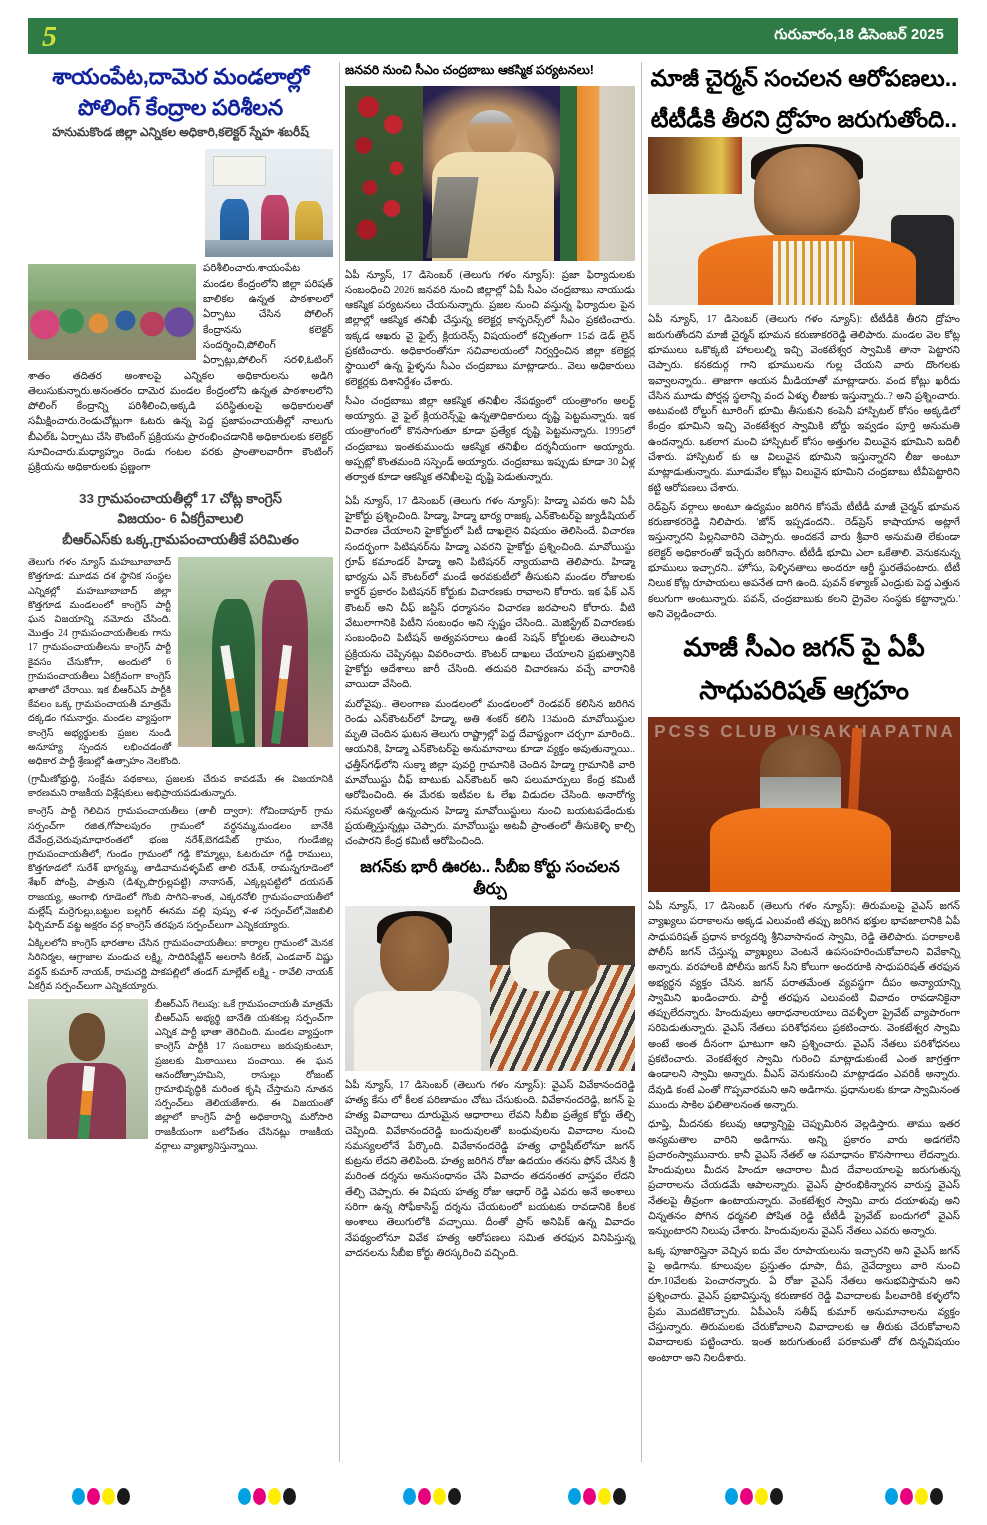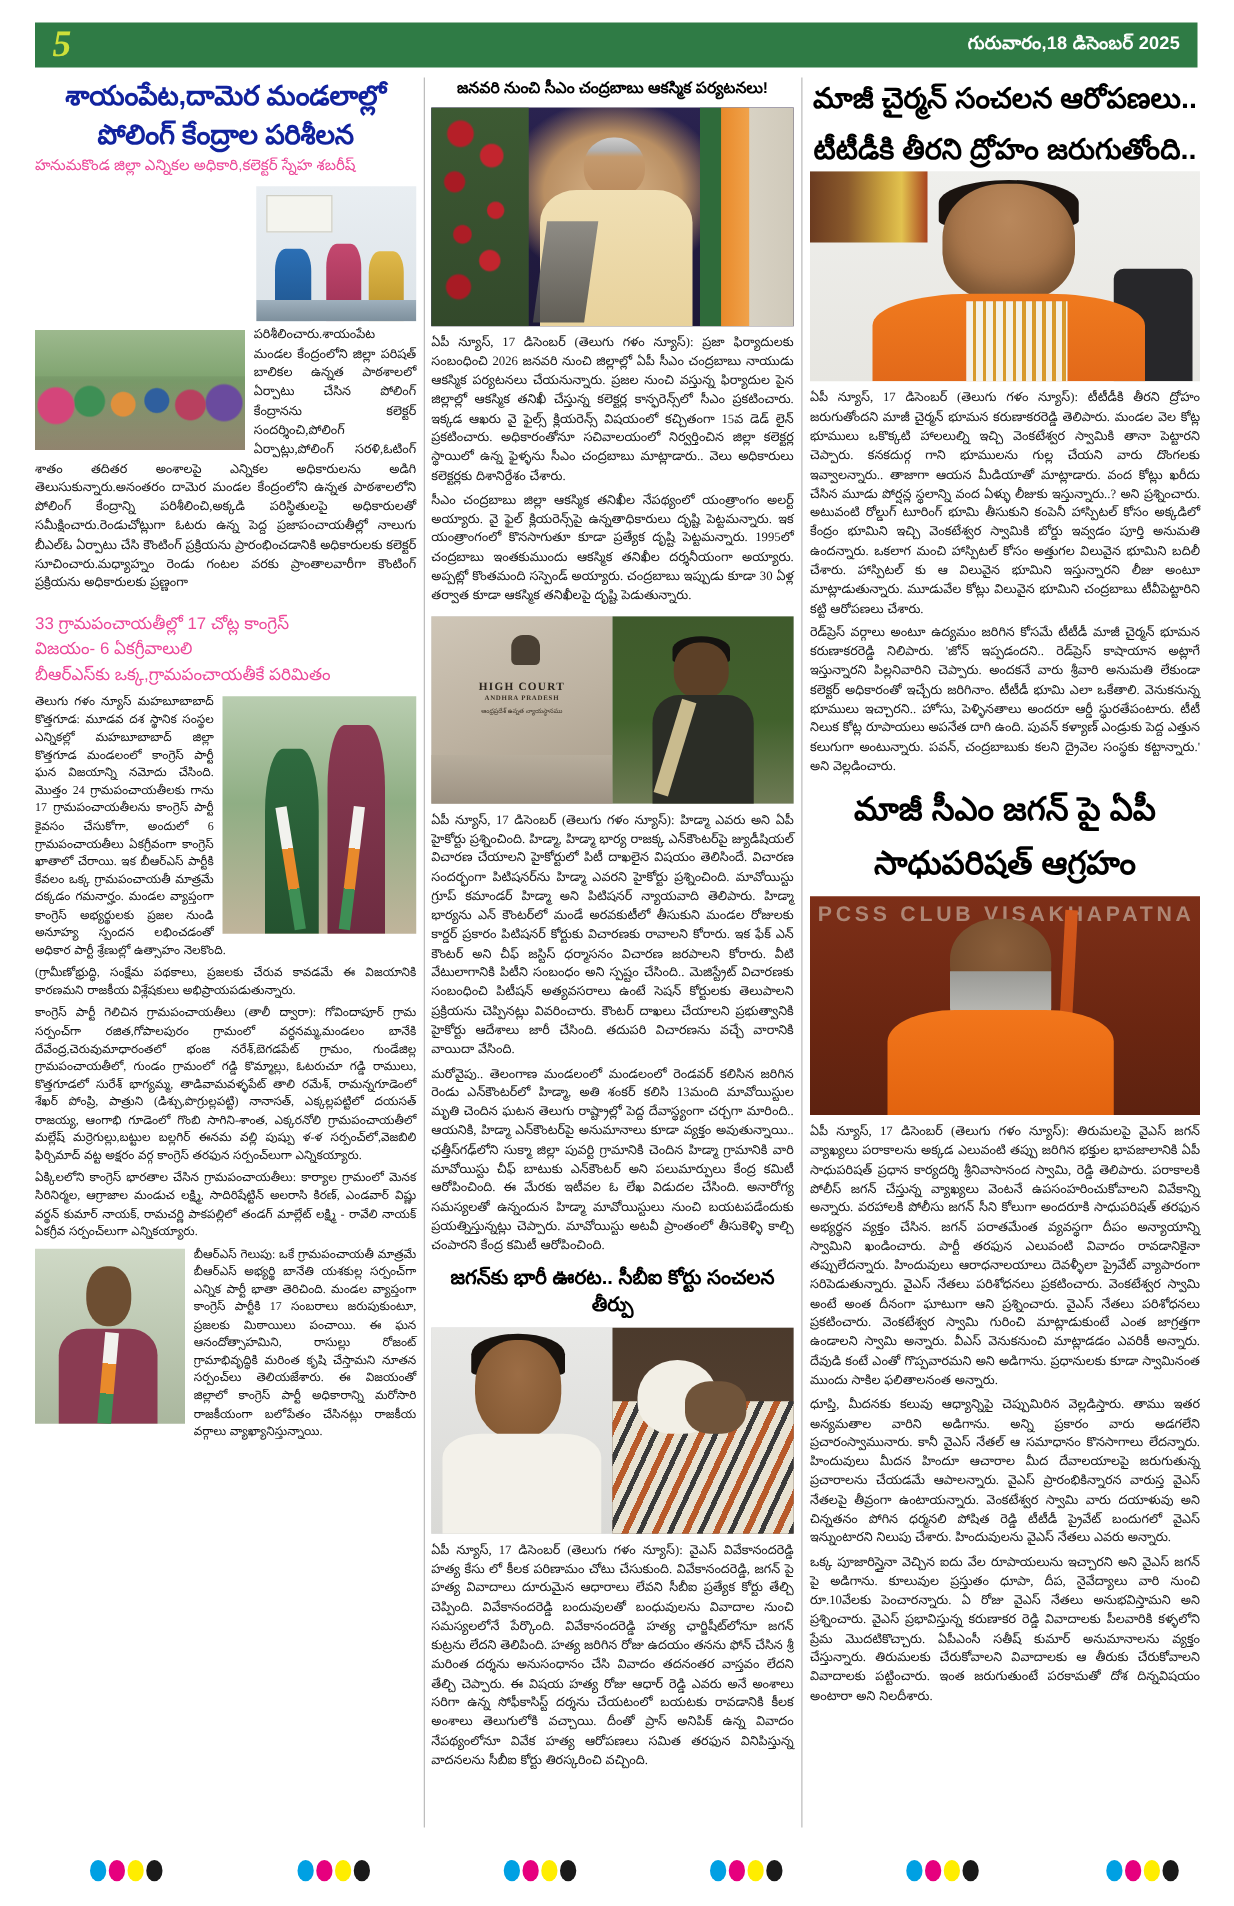--- a/index.html
+++ b/index.html
@@ -56,26 +56,26 @@
     color:#000;font-weight:700;text-align:center;
     font-family:"Liberation Sans","DejaVu Sans",sans-serif;
     font-size:19px;line-height:1.35;margin:0 0 4px 0;
   }
   .hl-black-lg{
     color:#000;font-weight:700;text-align:center;
     font-family:"Liberation Sans","DejaVu Sans",sans-serif;
     font-size:26px;line-height:1.42;margin:0 0 6px 0;
   }
   .kicker{
-    color:#000;font-weight:700;text-align:center;
+    color:#000;font-weight:700;text-align:left;
     font-family:"Liberation Sans","DejaVu Sans",sans-serif;
     font-size:12.5px;line-height:1.4;margin:0 0 6px 0;
   }
   .subhead{
-    color:#ec4899;font-weight:400;text-align:left;
+    color:#404040;font-weight:700;text-align:center;
     font-family:"Liberation Sans","DejaVu Sans",sans-serif;
     font-size:13.5px;line-height:1.45;margin:0 0 1px 0;
   }
 
   
   .body-txt{
     font-family:"Liberation Serif","DejaVu Serif",serif;
     font-size:10.2px;line-height:1.5;
     text-align:justify;text-justify:inter-word;
     color:#111;margin:0 0 4px 0;
@@ -424,35 +424,20 @@
         <div class="flowers-r"></div>
         <div class="head"></div>
         <div class="torso"></div>
         <div class="mic"></div>
       </div>
       <p class="body-txt" style="margin-top:6px;">ఏపీ న్యూస్, 17 డిసెంబర్ (తెలుగు గళం న్యూస్): ప్రజా ఫిర్యాదులకు సంబంధించి 2026 జనవరి నుంచి జిల్లాల్లో ఏపీ సీఎం చంద్రబాబు నాయుడు ఆకస్మిక పర్యటనలు చేయనున్నారు. ప్రజల నుంచి వస్తున్న ఫిర్యాదుల పైన జిల్లాల్లో ఆకస్మిక తనిఖీ చేస్తున్న కలెక్టర్ల కాన్ఫరెన్స్‌లో సీఎం ప్రకటించారు. ఇక్కడ ఆఖరు వై ఫైల్స్ క్లియరెన్స్ విషయంలో కచ్చితంగా 15వ డెడ్ లైన్ ప్రకటించారు. అధికారంతోనూ సచివాలయంలో నిర్వర్తించిన జిల్లా కలెక్టర్ల స్థాయిలో ఉన్న ఫైళ్ళను సీఎం చంద్రబాబు మాట్లాడారు.. వెలు అధికారులు కలెక్టర్లకు దిశానిర్దేశం చేశారు.</p>
       <p class="body-txt">సీఎం చంద్రబాబు జిల్లా ఆకస్మిక తనిఖీల నేపథ్యంలో యంత్రాంగం అలర్ట్ అయ్యారు. వై ఫైల్ క్లియరెన్స్‌పై ఉన్నతాధికారులు దృష్టి పెట్టమన్నారు. ఇక యంత్రాంగంలో కొనసాగుతూ కూడా ప్రత్యేక దృష్టి పెట్టమన్నారు. 1995లో చంద్రబాబు ఇంతకుముందు ఆకస్మిక తనిఖీల దర్శనీయంగా అయ్యారు. అప్పట్లో కొంతమంది సస్పెండ్ అయ్యారు. చంద్రబాబు ఇప్పుడు కూడా 30 ఏళ్ల తర్వాత కూడా ఆకస్మిక తనిఖీలపై దృష్టి పెడుతున్నారు.</p>
     </div>
 
     <div style="margin-top:8px;">
-      <div class="photo ph-court" style="width:290px;height:150px;">
-        <div class="left">
-          <div class="emblem"></div>
-          <div class="t1">HIGH COURT</div>
-          <div class="t2">ANDHRA PRADESH</div>
-          <div class="t3">ఆంధ్రప్రదేశ్ ఉన్నత న్యాయస్థానము</div>
-          <div class="plinth"></div>
-        </div>
-        <div class="right">
-          <div class="hair"></div>
-          <div class="head"></div>
-          <div class="body"></div>
-          <div class="strap"></div>
-        </div>
-      </div>
       <p class="body-txt" style="margin-top:6px;">ఏపీ న్యూస్, 17 డిసెంబర్ (తెలుగు గళం న్యూస్): హిడ్మా ఎవరు అని ఏపీ హైకోర్టు ప్రశ్నించింది. హిడ్మా, హిడ్మా భార్య రాజక్క ఎన్‌కౌంటర్‌పై జ్యుడీషియల్ విచారణ చేయాలని హైకోర్టులో పిటీ దాఖలైన విషయం తెలిసిందే. విచారణ సందర్భంగా పిటిషనర్‌ను హిడ్మా ఎవరని హైకోర్టు ప్రశ్నించింది. మావోయిస్టు గ్రూప్ కమాండర్ హిడ్మా అని పిటిషనర్ న్యాయవాది తెలిపారు. హిడ్మా భార్యను ఎన్ కౌంటర్‌లో మండే అరవకుటీలో తీసుకుని మండల రోజులకు కార్డర్ ప్రకారం పిటిషనర్ కోర్టుకు విచారణకు రావాలని కోరారు. ఇక ఫేక్ ఎన్ కౌంటర్ అని చీఫ్ జస్టిస్ ధర్మాసనం విచారణ జరపాలని కోరారు. వీటి వేటులాగానికి పిటీని సంబంధం అని స్పష్టం చేసింది.. మెజిస్ట్రేట్ విచారణకు సంబంధించి పిటీషన్ అత్యవసరాలు ఉంటే సెషన్ కోర్టులకు తెలుపాలని ప్రక్రియను చెప్పినట్లు వివరించారు. కౌంటర్ దాఖలు చేయాలని ప్రభుత్వానికి హైకోర్టు ఆదేశాలు జారీ చేసింది. తదుపరి విచారణను వచ్చే వారానికి వాయిదా వేసింది.</p>
       <p class="body-txt">మరోవైపు.. తెలంగాణ మండలంలో మండలంలో రెండవర్ కలిసిన జరిగిన రెండు ఎన్‌కౌంటర్‌లో హిడ్మా, అతి శంకర్ కలిసి 13మంది మావోయిస్టుల మృతి చెందిన ఘటన తెలుగు రాష్ట్రాల్లో పెద్ద దేవాస్థ్యంగా చర్చగా మారింది.. ఆయనికి, హిడ్మా ఎన్‌కౌంటర్‌పై అనుమానాలు కూడా వ్యక్తం అవుతున్నాయి.. ఛత్తీస్‌గఢ్‌లోని సుక్మా జిల్లా పువర్టి గ్రామానికి చెందిన హిడ్మా గ్రామానికి వారి మావోయిస్టు చీఫ్ బాటుకు ఎన్‌కౌంటర్ అని పలుమార్పులు కేంద్ర కమిటీ ఆరోపించింది. ఈ మేరకు ఇటీవల ఓ లేఖ విడుదల చేసింది. అనారోగ్య సమస్యలతో ఉన్నందున హిడ్మా మావోయిస్టులు నుంచి బయటపడేందుకు ప్రయత్నిస్తున్నట్లు చెప్పారు. మావోయిస్టు అటవీ ప్రాంతంలో తీసుకెళ్ళి కాల్చి చంపారని కేంద్ర కమిటీ ఆరోపించింది.</p>
     </div>
 
     <div style="margin-top:8px;">
       <h2 class="hl-black" style="font-size:16px;margin-bottom:6px;">జగన్‌కు భారీ ఊరట.. సీబీఐ కోర్టు సంచలన తీర్పు</h2>
       <div class="photo ph-jagan" style="width:290px;height:165px;">
         <div class="left">
           <div class="hair"></div>
           <div class="head"></div>

